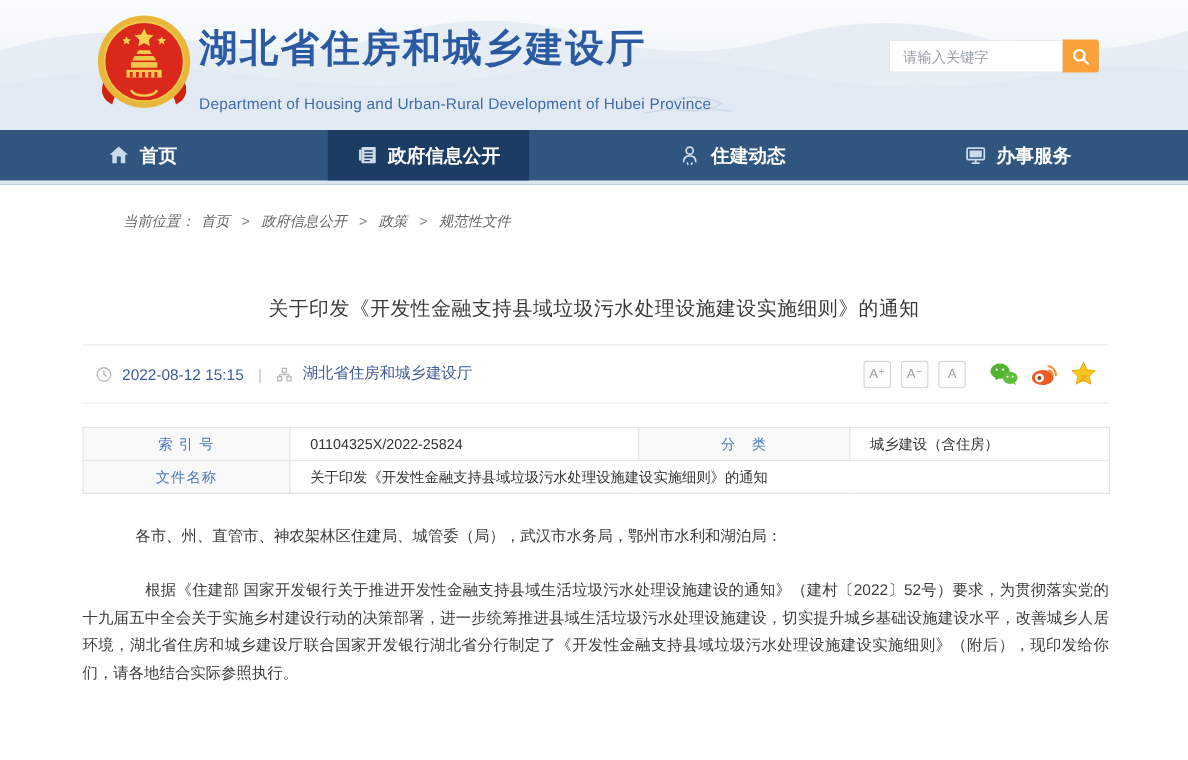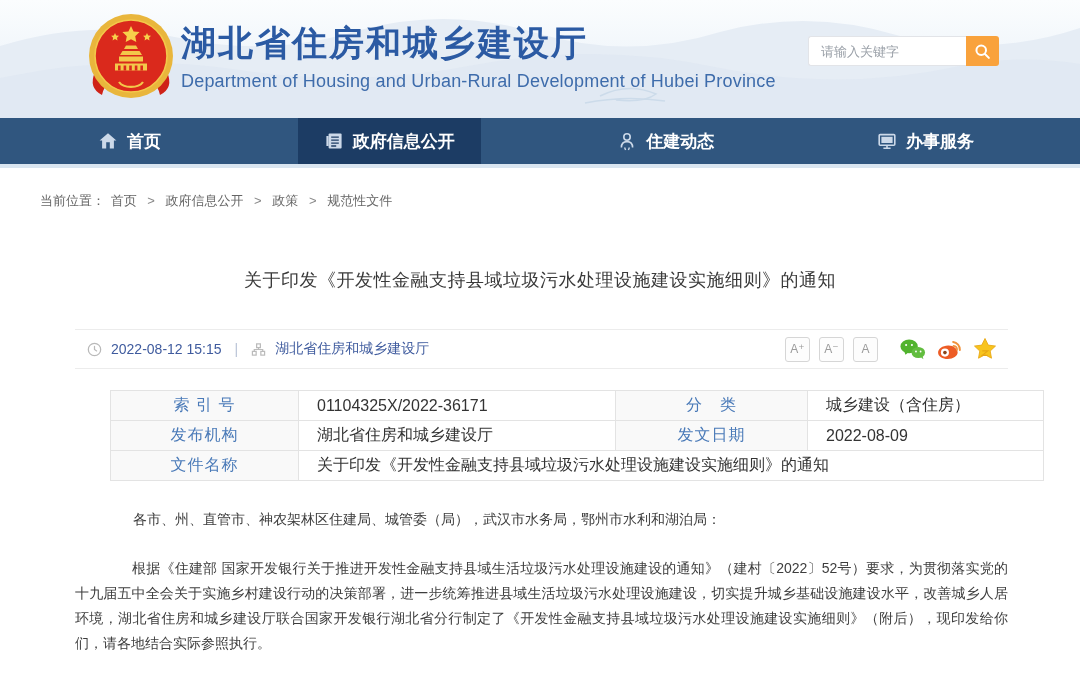--- a/index.html
+++ b/index.html
@@ -8,51 +8,51 @@
     width:1080px; height:691px; overflow:hidden; background:#ffffff;
     font-family:"Liberation Sans","DejaVu Sans",sans-serif;
   }
   
   .header { position:relative; height:118px; background:linear-gradient(180deg,#fbfdfe 0%,#eef4fa 60%,#e7eff7 100%); overflow:hidden; }
   .header-decor { position:absolute; inset:0; z-index:0; }
   .header-inner { position:relative; z-index:1; height:100%; }
   .emblem { position:absolute; left:85px; top:12px; width:92px; height:95px; }
   .brand { position:absolute; left:181px; top:24px; }
   .site-title { font-family:"Liberation Serif","DejaVu Serif",serif; font-weight:bold; font-size:35px; line-height:40px; color:#2b5aa3; letter-spacing:2px; }
-  .site-sub { margin-top:7px; font-size:18px; color:#3e6cab; letter-spacing:0.2px; }
+  .site-sub { margin-top:22px; font-size:14px; color:#3e6cab; letter-spacing:0.2px; }
   .search { position:absolute; left:808px; top:36px; display:flex; height:30px; }
   .search input { width:158px; height:30px; border:1px solid #e2e4e8; border-right:none; border-radius:3px 0 0 3px; background:#fff; padding:0 12px; font-size:13px; color:#333; outline:none; }
   .search input::placeholder { color:#9aa0a8; }
   .search button { width:33px; height:30px; border:none; background:#f9a23c; border-radius:0 3px 3px 0; display:flex; align-items:center; justify-content:center; cursor:pointer; }
   
   .nav { height:50px; background:#30567f; border-bottom:4px solid #d9e5f0; display:flex; justify-content:space-between; padding:0 80px 0 72px; }
   .nav-item { display:flex; align-items:center; gap:9px; padding:0 26px; color:#ffffff; font-size:17px; font-weight:bold; cursor:pointer; white-space:nowrap; }
   .nav-item.active { background:#1c3c64; }
   .nav-item svg { display:block; }
   
-  .breadcrumb { margin:24px 0 0 40px; font-size:13px; color:#666; }
+  .breadcrumb { margin:24px 0 0 112px; font-size:13px; color:#666;font-style:italic; }
   .breadcrumb .crumb { color:#666; text-decoration:none; margin:0 2px; cursor:pointer; }
   .breadcrumb .sep { color:#888; margin:0 5px; }
   
   .article-title { margin:58px 40px 0; text-align:center; font-size:18px; font-weight:400; color:#3a3a3a; letter-spacing:0.5px; }
-  .meta-bar { width:933px; margin:37px 0 0 75px; height:40px; border-top:1px solid #ececec; border-bottom:1px solid #ececec; display:flex; align-items:center; justify-content:space-between; padding:0 10px 0 12px; }
+  .meta-bar { width:933px; margin:21px 0 0 75px; height:54px; border-top:1px solid #ececec; border-bottom:1px solid #ececec; display:flex; align-items:center; justify-content:space-between; padding:0 10px 0 12px; }
   .meta-left { display:flex; align-items:center; gap:9px; font-size:14px; color:#3f5b9e; }
   .meta-left .divider { color:#b9c3d6; margin:0 4px; }
   .meta-right { display:flex; align-items:center; gap:9px; }
   .font-btn { width:25px; height:25px; border:1px solid #d6d6d6; border-radius:3px; background:#fdfdfd; color:#9b9b9b; font-size:12px; display:flex; align-items:center; justify-content:center; cursor:pointer; }
   .share-icon { width:27px; height:27px; display:flex; align-items:center; justify-content:center; cursor:pointer; }
   .share-icon.first { margin-left:12px; }
   
-  .doc-table { width:933px; margin:21px 0 0 110px; border-collapse:collapse; font-size:16px; table-layout:fixed; }
+  .doc-table { width:933px; margin:21px 0 0 75px; border-collapse:collapse; font-size:13px; table-layout:fixed; }
   .doc-table td { border:1px solid #e3e3e3; height:30px; padding:0; }
   .doc-table .lbl { background:#f9f9f9; color:#4a7ab8; text-align:center; letter-spacing:1px; }
   .doc-table .val { padding-left:18px; color:#333; }
   
   .body-text { width:933px; margin:26px 0 0 75px; font-size:14px; line-height:25px; color:#3d3d3d; text-align:justify; }
-  .salutation { margin:11px; text-indent:47px; }
+  .salutation { margin:1px; text-indent:47px; }
   .para { margin:24px 0 0; text-indent:57px; }
 </style>
 </head>
 <body>
 
 <div class="header">
   <svg class="header-decor" viewBox="0 0 1080 118" preserveAspectRatio="none">
     <path d="M0 46 Q90 18 180 38 Q270 58 360 30 Q450 6 540 34 Q630 60 720 32 Q810 8 900 36 Q990 58 1080 28 L1080 118 L0 118 Z" fill="#e6edf5"></path>
     <path d="M0 78 Q120 52 240 70 Q360 88 480 64 Q600 42 720 68 Q840 92 960 66 Q1020 54 1080 64 L1080 118 L0 118 Z" fill="#dfe8f2" opacity="0.85"></path>
     <path d="M600 96 q28 -14 56 -2 q-12 9 -40 6 M585 103 q40 -8 80 -2" stroke="#ccdbea" stroke-width="1.5" fill="none"></path>
@@ -189,29 +189,23 @@
 <table class="doc-table">
   <colgroup>
       <col style="width:188px">
       <col style="width:317px">
       <col style="width:192px">
       <col style="width:236px">
     </colgroup>
   <tbody>
       <tr>
     <td class="lbl">索 引 号</td>
-    <td class="val">01104325X/2022-36171</td>
+    <td class="val">01104325X/2022-25824</td>
     <td class="lbl">分　类</td>
     <td class="val">城乡建设（含住房）</td>
-  </tr>
-  <tr>
-    <td class="lbl">发布机构</td>
-    <td class="val">湖北省住房和城乡建设厅</td>
-    <td class="lbl">发文日期</td>
-    <td class="val">2022-08-09</td>
   </tr>
   <tr>
     <td class="lbl">文件名称</td>
     <td class="val" colspan="3">关于印发《开发性金融支持县域垃圾污水处理设施建设实施细则》的通知</td>
   </tr>
 </tbody>
   </table>
 
 <div class="body-text">
   <p class="salutation">各市、州、直管市、神农架林区住建局、城管委（局），武汉市水务局，鄂州市水利和湖泊局：</p>

